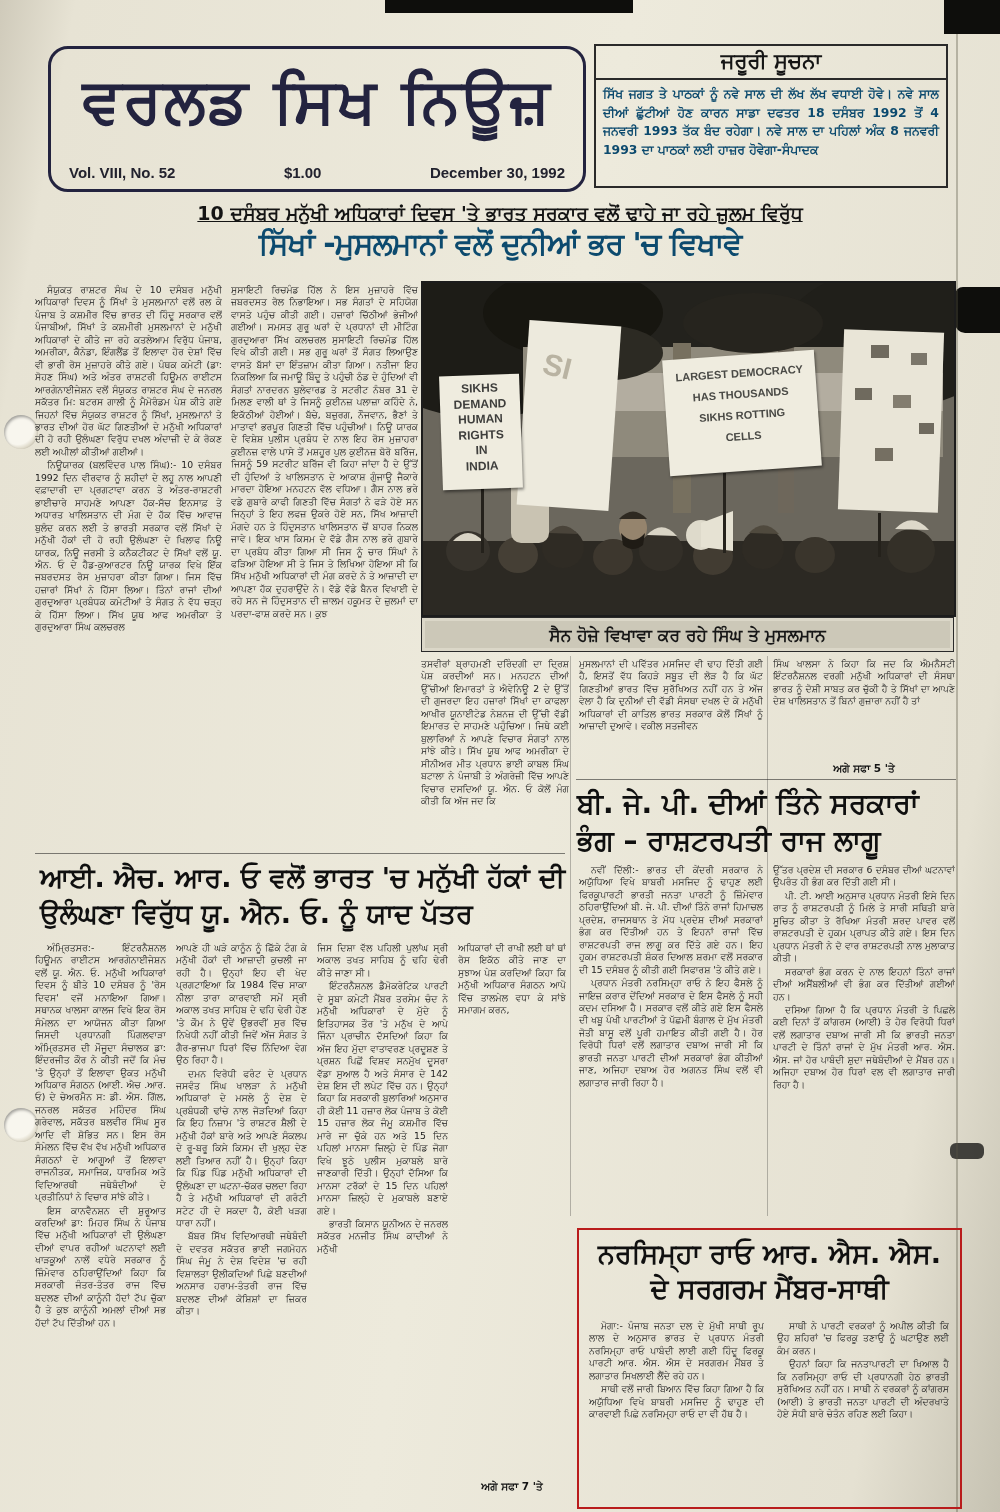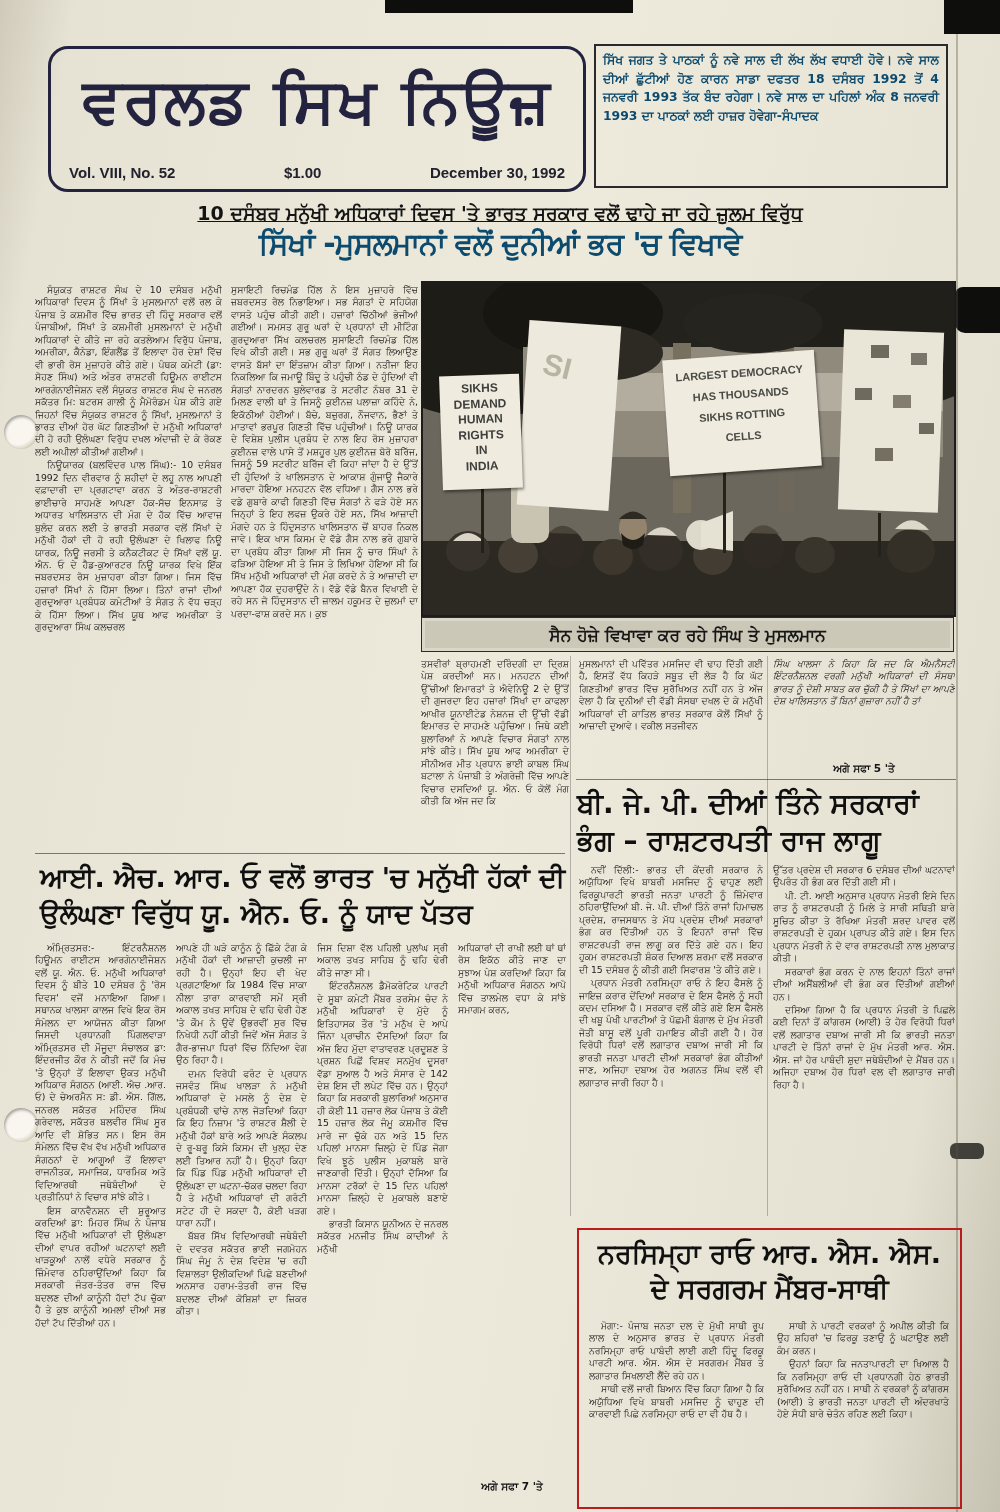--- a/index.html
+++ b/index.html
@@ -68,20 +68,21 @@
 <div class="masthead">
   <div class="masthead-title">ਵਰਲਡ ਸਿਖ ਨਿਊਜ਼</div>
   <div class="masthead-row">
     <span>Vol. VIII, No. 52</span>
     <span>$1.00</span>
     <span>December 30, 1992</span>
   </div>
 </div>
 
 <div class="notice">
+  <div class="notice-title">ਜਰੂਰੀ ਸੂਚਨਾ</div>
   <div class="notice-body">ਸਿੱਖ ਜਗਤ ਤੇ ਪਾਠਕਾਂ ਨੂੰ ਨਵੇ ਸਾਲ ਦੀ ਲੱਖ ਲੱਖ ਵਧਾਈ ਹੋਵੇ। ਨਵੇ ਸਾਲ ਦੀਆਂ ਛੁੱਟੀਆਂ ਹੋਣ ਕਾਰਨ ਸਾਡਾ ਦਫਤਰ 18 ਦਸੰਬਰ 1992 ਤੋਂ 4 ਜਨਵਰੀ 1993 ਤੱਕ ਬੰਦ ਰਹੇਗਾ। ਨਵੇ ਸਾਲ ਦਾ ਪਹਿਲਾਂ ਅੰਕ 8 ਜਨਵਰੀ 1993 ਦਾ ਪਾਠਕਾਂ ਲਈ ਹਾਜ਼ਰ ਹੋਵੇਗਾ-ਸੰਪਾਦਕ</div>
 </div>
 
 <div class="kicker">10 ਦਸੰਬਰ ਮਨੁੱਖੀ ਅਧਿਕਾਰਾਂ ਦਿਵਸ 'ਤੇ ਭਾਰਤ ਸਰਕਾਰ ਵਲੋਂ ਢਾਹੇ ਜਾ ਰਹੇ ਜ਼ੁਲਮ ਵਿਰੁੱਧ</div>
 <div class="main-headline">ਸਿੱਖਾਂ -ਮੁਸਲਮਾਨਾਂ ਵਲੋਂ ਦੁਨੀਆਂ ਭਰ 'ਚ ਵਿਖਾਵੇ</div>
 
 <div class="col" style="left:35px;top:284px;width:187px;height:570px;">
     <p>ਸੰਯੁਕਤ ਰਾਸ਼ਟਰ ਸੰਘ ਦੇ 10 ਦਸੰਬਰ ਮਨੁੱਖੀ ਅਧਿਕਾਰਾਂ ਦਿਵਸ ਨੂੰ ਸਿੱਖਾਂ ਤੇ ਮੁਸਲਮਾਨਾਂ ਵਲੋਂ ਰਲ ਕੇ ਪੰਜਾਬ ਤੇ ਕਸ਼ਮੀਰ ਵਿੱਚ ਭਾਰਤ ਦੀ ਹਿੰਦੂ ਸਰਕਾਰ ਵਲੋਂ ਪੰਜਾਬੀਆਂ, ਸਿੱਖਾਂ ਤੇ ਕਸ਼ਮੀਰੀ ਮੁਸਲਮਾਨਾਂ ਦੇ ਮਨੁੱਖੀ ਅਧਿਕਾਰਾਂ ਦੇ ਕੀਤੇ ਜਾ ਰਹੇ ਕਤਲੇਆਮ ਵਿਰੁੱਧ ਪੰਜਾਬ, ਅਮਰੀਕਾ, ਕੈਨੇਡਾ, ਇੰਗਲੈਂਡ ਤੋਂ ਇਲਾਵਾ ਹੋਰ ਦੇਸ਼ਾਂ ਵਿੱਚ ਵੀ ਭਾਰੀ ਰੋਸ ਮੁਜ਼ਾਹਰੇ ਕੀਤੇ ਗਏ। ਪੰਥਕ ਕਮੇਟੀ (ਡਾ: ਸੋਹਣ ਸਿੰਘ) ਅਤੇ ਅੰਤਰ ਰਾਸ਼ਟਰੀ ਹਿਊਮਨ ਰਾਈਟਸ ਆਰਗੇਨਾਈਜੇਸ਼ਨ ਵਲੋਂ ਸੰਯੁਕਤ ਰਾਸ਼ਟਰ ਸੰਘ ਦੇ ਜਨਰਲ ਸਕੱਤਰ ਮਿ: ਬਟਰਸ ਗਾਲੀ ਨੂੰ ਮੈਮੋਰੰਡਮ ਪੇਸ਼ ਕੀਤੇ ਗਏ ਜਿਹਨਾਂ ਵਿੱਚ ਸੰਯੁਕਤ ਰਾਸ਼ਟਰ ਨੂੰ ਸਿੱਖਾਂ, ਮੁਸਲਮਾਨਾਂ ਤੇ ਭਾਰਤ ਦੀਆਂ ਹੋਰ ਘੱਟ ਗਿਣਤੀਆਂ ਦੇ ਮਨੁੱਖੀ ਅਧਿਕਾਰਾਂ ਦੀ ਹੋ ਰਹੀ ਉਲੰਘਣਾ ਵਿਰੁੱਧ ਦਖਲ ਅੰਦਾਜ਼ੀ ਦੇ ਕੇ ਰੋਕਣ ਲਈ ਅਪੀਲਾਂ ਕੀਤੀਆਂ ਗਈਆਂ।</p>
     <p>ਨਿਊਯਾਰਕ (ਬਲਵਿੰਦਰ ਪਾਲ ਸਿੰਘ):- 10 ਦਸੰਬਰ 1992 ਦਿਨ ਵੀਰਵਾਰ ਨੂੰ ਸ਼ਹੀਦਾਂ ਦੇ ਲਹੂ ਨਾਲ ਆਪਣੀ ਵਫ਼ਾਦਾਰੀ ਦਾ ਪ੍ਰਗਟਾਵਾ ਕਰਨ ਤੇ ਅੰਤਰ-ਰਾਸ਼ਟਰੀ ਭਾਈਚਾਰੇ ਸਾਹਮਣੇ ਆਪਣਾ ਹੱਕ-ਸੱਚ ਇਨਸਾਫ਼ ਤੇ ਅਧਾਰਤ ਖਾਲਿਸਤਾਨ ਦੀ ਮੰਗ ਦੇ ਹੱਕ ਵਿੱਚ ਆਵਾਜ਼ ਬੁਲੰਦ ਕਰਨ ਲਈ ਤੇ ਭਾਰਤੀ ਸਰਕਾਰ ਵਲੋਂ ਸਿੱਖਾਂ ਦੇ ਮਨੁੱਖੀ ਹੱਕਾਂ ਦੀ ਹੋ ਰਹੀ ਉਲੰਘਣਾ ਦੇ ਖਿਲਾਫ ਨਿਊ ਯਾਰਕ, ਨਿਊ ਜਰਸੀ ਤੇ ਕਨੈਕਟੀਕਟ ਦੇ ਸਿੱਖਾਂ ਵਲੋਂ ਯੂ. ਐਨ. ਓ ਦੇ ਹੈਡ-ਕੁਆਰਟਰ ਨਿਊ ਯਾਰਕ ਵਿਖੇ ਇੱਕ ਜਬਰਦਸਤ ਰੋਸ ਮੁਜ਼ਾਹਰਾ ਕੀਤਾ ਗਿਆ। ਜਿਸ ਵਿੱਚ ਹਜ਼ਾਰਾਂ ਸਿੱਖਾਂ ਨੇ ਹਿੱਸਾ ਲਿਆ। ਤਿੰਨਾਂ ਰਾਜਾਂ ਦੀਆਂ ਗੁਰਦੁਆਰਾ ਪ੍ਰਬੰਧਕ ਕਮੇਟੀਆਂ ਤੇ ਸੰਗਤ ਨੇ ਵੱਧ ਚੜ੍ਹ ਕੇ ਹਿੱਸਾ ਲਿਆ। ਸਿੱਖ ਯੂਥ ਆਫ ਅਮਰੀਕਾ ਤੇ ਗੁਰਦੁਆਰਾ ਸਿੰਘ ਕਲਚਰਲ</p>
   </div>
@@ -160,21 +161,21 @@
 CELLS</div>
 </div>
 <div class="caption">ਸੈਨ ਹੋਜ਼ੇ ਵਿਖਾਵਾ ਕਰ ਰਹੇ ਸਿੰਘ ਤੇ ਮੁਸਲਮਾਨ</div>
 
 <div class="col" style="left:421px;top:658px;width:148px;height:196px;">
     <p class="cont">ਤਸਵੀਰਾਂ ਬ੍ਰਾਹਮਣੀ ਦਰਿੰਦਗੀ ਦਾ ਦ੍ਰਿਸ਼ ਪੇਸ਼ ਕਰਦੀਆਂ ਸਨ। ਮਨਹਟਨ ਦੀਆਂ ਉੱਚੀਆਂ ਇਮਾਰਤਾਂ ਤੇ ਐਵੇਨਿਊ 2 ਦੇ ਉੱਤੋਂ ਦੀ ਗੁਜਰਦਾ ਇਹ ਹਜ਼ਾਰਾਂ ਸਿੱਖਾਂ ਦਾ ਕਾਫਲਾ ਆਖੀਰ ਯੂਨਾਈਟੇਡ ਨੇਸ਼ਨਜ਼ ਦੀ ਉੱਚੀ ਵੱਡੀ ਇਮਾਰਤ ਦੇ ਸਾਹਮਣੇ ਪਹੁੰਚਿਆ। ਜਿਥੇ ਕਈ ਬੁਲਾਰਿਆਂ ਨੇ ਆਪਣੇ ਵਿਚਾਰ ਸੰਗਤਾਂ ਨਾਲ ਸਾਂਝੇ ਕੀਤੇ। ਸਿੱਖ ਯੂਥ ਆਫ ਅਮਰੀਕਾ ਦੇ ਸੀਨੀਅਰ ਮੀਤ ਪ੍ਰਧਾਨ ਭਾਈ ਕਾਬਲ ਸਿੰਘ ਬਟਾਲਾ ਨੇ ਪੰਜਾਬੀ ਤੇ ਅੰਗਰੇਜ਼ੀ ਵਿੱਚ ਆਪਣੇ ਵਿਚਾਰ ਦਸਦਿਆਂ ਯੂ. ਐਨ. ਓ ਕੋਲੋਂ ਮੰਗ ਕੀਤੀ ਕਿ ਅੱਜ ਜਦ ਕਿ</p>
   </div>
 <div class="col" style="left:579px;top:658px;width:184px;height:120px;">
     <p class="cont">ਮੁਸਲਮਾਨਾਂ ਦੀ ਪਵਿੱਤਰ ਮਸਜਿਦ ਵੀ ਢਾਹ ਦਿੱਤੀ ਗਈ ਹੈ, ਇਸਤੋਂ ਵੱਧ ਕਿਹੜੇ ਸਬੂਤ ਦੀ ਲੋੜ ਹੈ ਕਿ ਘੱਟ ਗਿਣਤੀਆਂ ਭਾਰਤ ਵਿੱਚ ਸੁਰੱਖਿਅਤ ਨਹੀਂ ਹਨ ਤੇ ਅੱਜ ਵੇਲਾ ਹੈ ਕਿ ਦੁਨੀਆਂ ਦੀ ਵੱਡੀ ਸੰਸਥਾ ਦਖਲ ਦੇ ਕੇ ਮਨੁੱਖੀ ਅਧਿਕਾਰਾਂ ਦੀ ਕਾਤਿਲ ਭਾਰਤ ਸਰਕਾਰ ਕੋਲੋਂ ਸਿੱਖਾਂ ਨੂੰ ਆਜ਼ਾਦੀ ਦੁਆਵੇ। ਵਕੀਲ ਸਤਜੀਵਨ</p>
   </div>
-<div class="col" style="left:773px;top:658px;width:182px;height:100px;font-style:italic;">
+<div class="col" style="left:773px;top:658px;width:182px;height:100px;">
     <p class="cont">ਸਿੰਘ ਖਾਲਸਾ ਨੇ ਕਿਹਾ ਕਿ ਜਦ ਕਿ ਐਮਨੈਸਟੀ ਇੰਟਰਨੈਸ਼ਨਲ ਵਰਗੀ ਮਨੁੱਖੀ ਅਧਿਕਾਰਾਂ ਦੀ ਸੰਸਥਾ ਭਾਰਤ ਨੂੰ ਦੋਸ਼ੀ ਸਾਬਤ ਕਰ ਚੁੱਕੀ ਹੈ ਤੇ ਸਿੱਖਾਂ ਦਾ ਆਪਣੇ ਦੇਸ਼ ਖਾਲਿਸਤਾਨ ਤੋਂ ਬਿਨਾਂ ਗੁਜ਼ਾਰਾ ਨਹੀਂ ਹੈ ਤਾਂ</p>
   </div>
 <div class="cont-note" style="left:773px;top:762px;width:182px;">ਅਗੇ ਸਫਾ 5 'ਤੇ</div>
 
 <div class="vrule" style="left:570px;top:656px;height:560px;"></div>
 <div class="vrule" style="left:767px;top:656px;height:560px;"></div>
 <div class="hrule" style="left:576px;top:779px;width:380px;"></div>
 <div class="hrule" style="left:35px;top:853px;width:530px;"></div>
 
 <div class="sec-headline" style="left:577px;top:786px;width:380px;font-size:28px;text-align:left;">ਬੀ. ਜੇ. ਪੀ. ਦੀਆਂ ਤਿੰਨੇ ਸਰਕਾਰਾਂ ਭੰਗ – ਰਾਸ਼ਟਰਪਤੀ ਰਾਜ ਲਾਗੂ</div>

